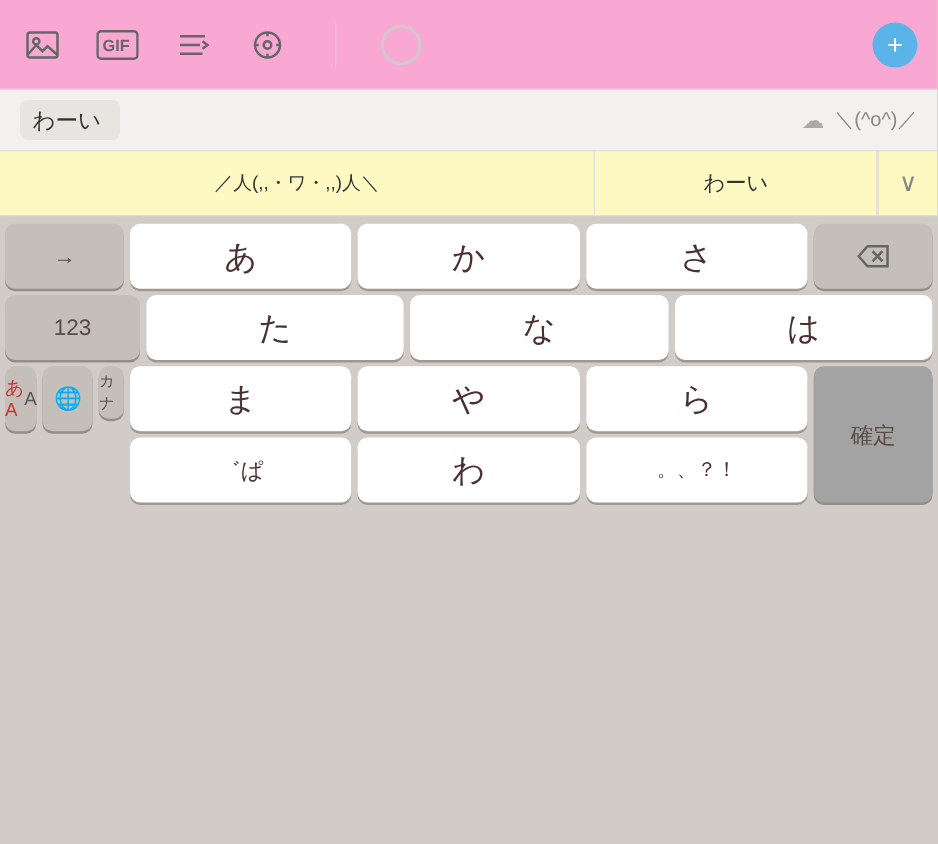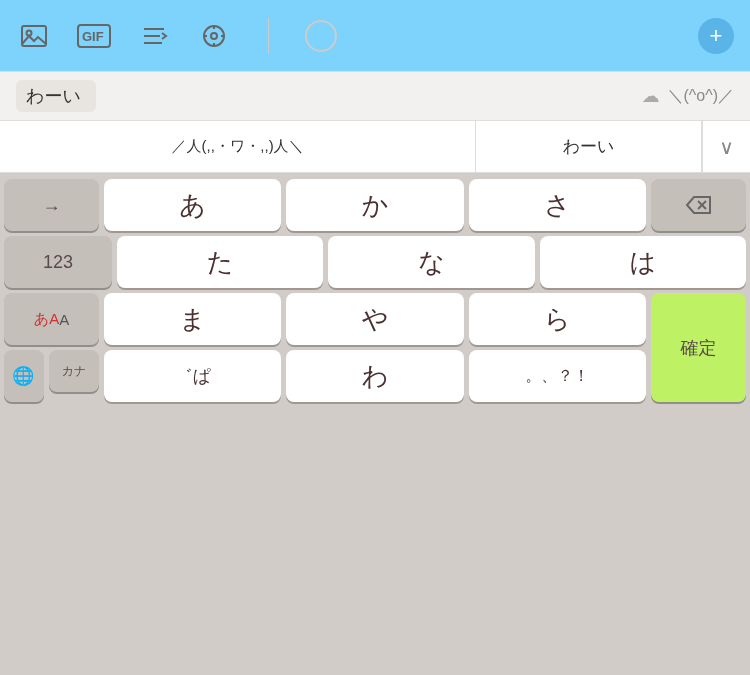--- a/index.html
+++ b/index.html
@@ -6,21 +6,21 @@
     body {
       width: 750px;
       height: 675px;
       background: #d1ccc7;
       font-family: -apple-system, 'Helvetica Neue', sans-serif;
       overflow: hidden;
     }
 
     
     .toolbar {
-      background: #7dd3fc;
+      background: #f9a8d4;
       display: flex;
       align-items: center;
       padding: 0 16px;
       height: 72px;
       border-bottom: 1px solid #ddd;
     }
     .toolbar-icons {
       display: flex;
       gap: 24px;
       align-items: center;
@@ -82,21 +82,21 @@
     .input-right {
       display: flex;
       align-items: center;
       gap: 8px;
       font-size: 16px;
       color: #888;
     }
 
     
     .suggestions-bar {
-      background: #ffffff;
+      background: #fef9c3;
       display: flex;
       align-items: center;
       height: 52px;
       border-bottom: 1px solid #ddd;
     }
     .suggestion-item {
       flex: 1;
       display: flex;
       align-items: center;
       justify-content: center;
@@ -268,21 +268,21 @@
     </div>
 
     <div class="key key-white">た</div>
     <div class="key key-white">な</div>
     <div class="key key-white">は</div>
 
   </div>
 
   <div style="display:flex; gap:5px;">
 
-    <div style="display:flex; flex-direction:column; gap:5px; width:95px;">
+    <div style="display:flex; flex-direction:row; gap:5px; width:95px;">
 
       <div class="key key-gray" style="width:95px; height:52px; font-size:17px;">
         <span style="color:#cc3333; font-size:15px;">あA</span>
           <span style="font-size:15px; color:#555;">A</span>
       </div>
 
       <div style="display:flex; gap:5px; width:95px;">
         <div class="key key-gray" style="width:40px; flex:none; height:52px; font-size:18px;">🌐</div>
         <div class="key key-gray key-kana" style="flex:1; height:42px; font-size:12px;">
           <span>カナ</span>
@@ -302,19 +302,19 @@
         <div class="key key-white" style="font-size:18px;">
           <span>゛ぱ</span>
         </div>
         <div class="key key-white">わ</div>
         <div class="key key-white" style="font-size:16px;">
           <span>。、？！</span>
         </div>
       </div>
     </div>
 
-    <div class="key key-gray key-tall-2" style="width:95px; flex:none; background:#bef264; box-shadow: 0 2px 0 #928e8a; font-size:18px; color:#5a4a4a;">
+    <div class="key key-gray key-tall-2" style="width:95px; flex:none; background:#a3a3a3; box-shadow: 0 2px 0 #928e8a; font-size:18px; color:#5a4a4a;">
       <span>確定</span>
     </div>
 
   </div>
 
 </div>
 
 </body></html>

